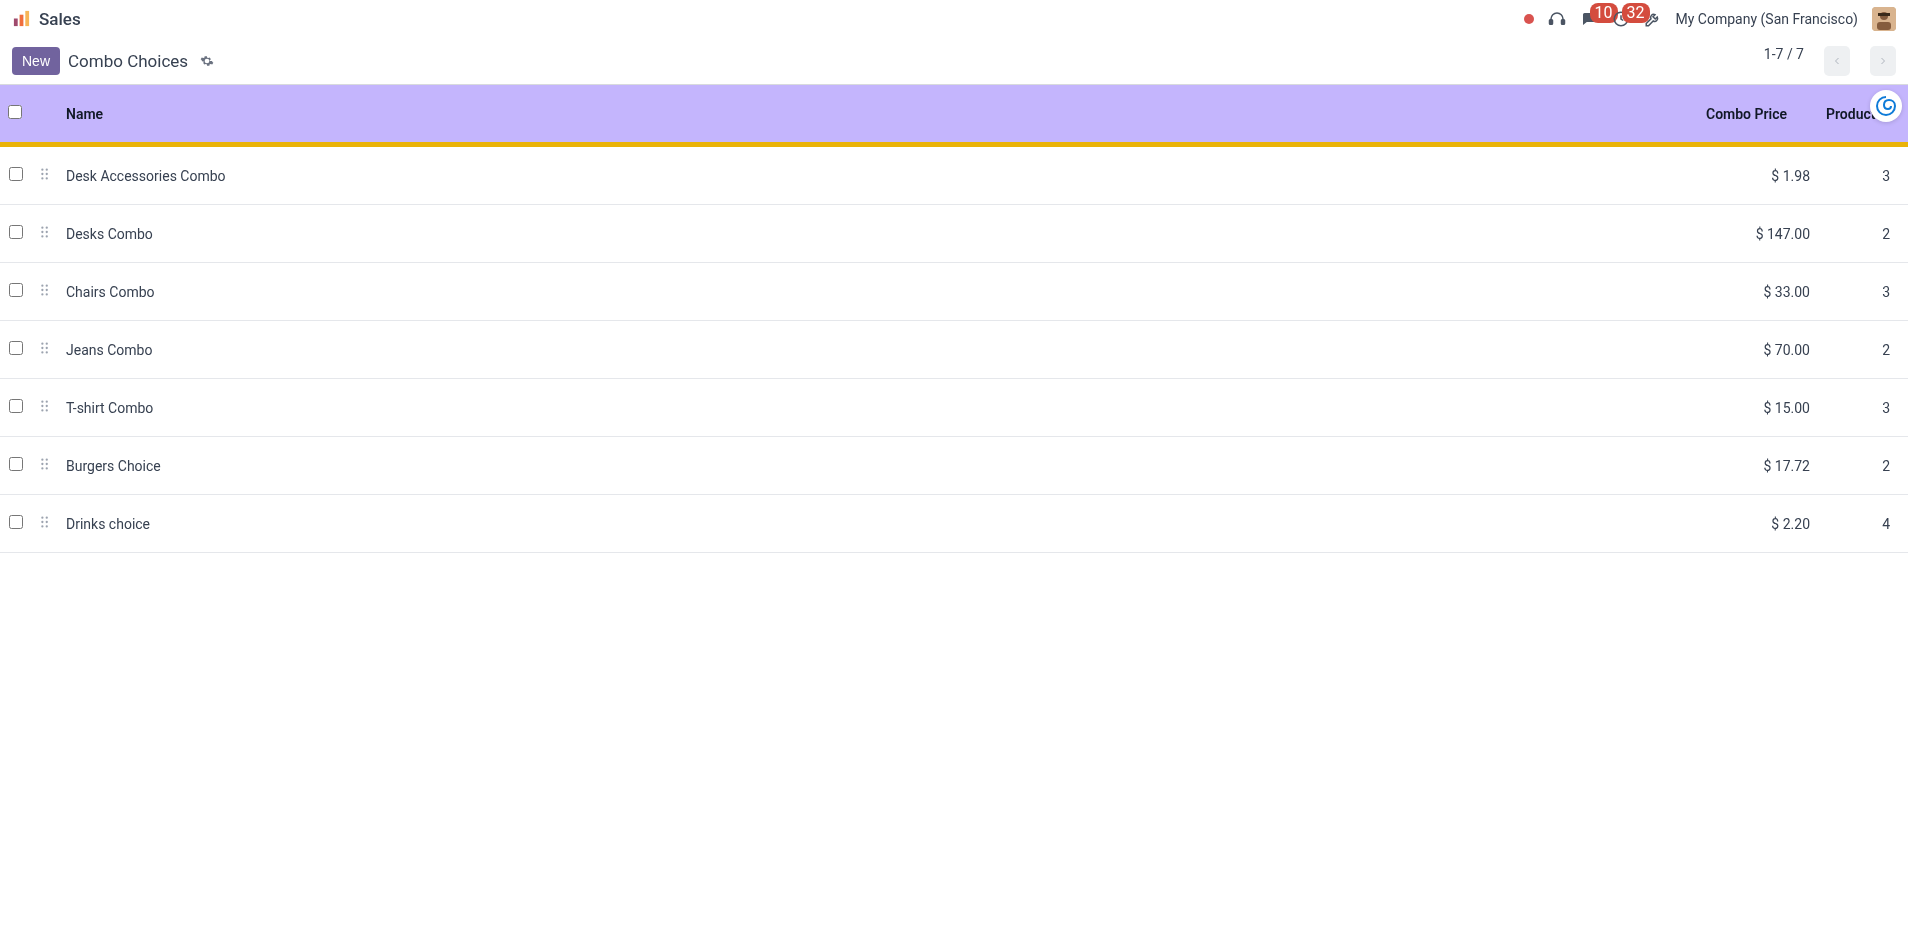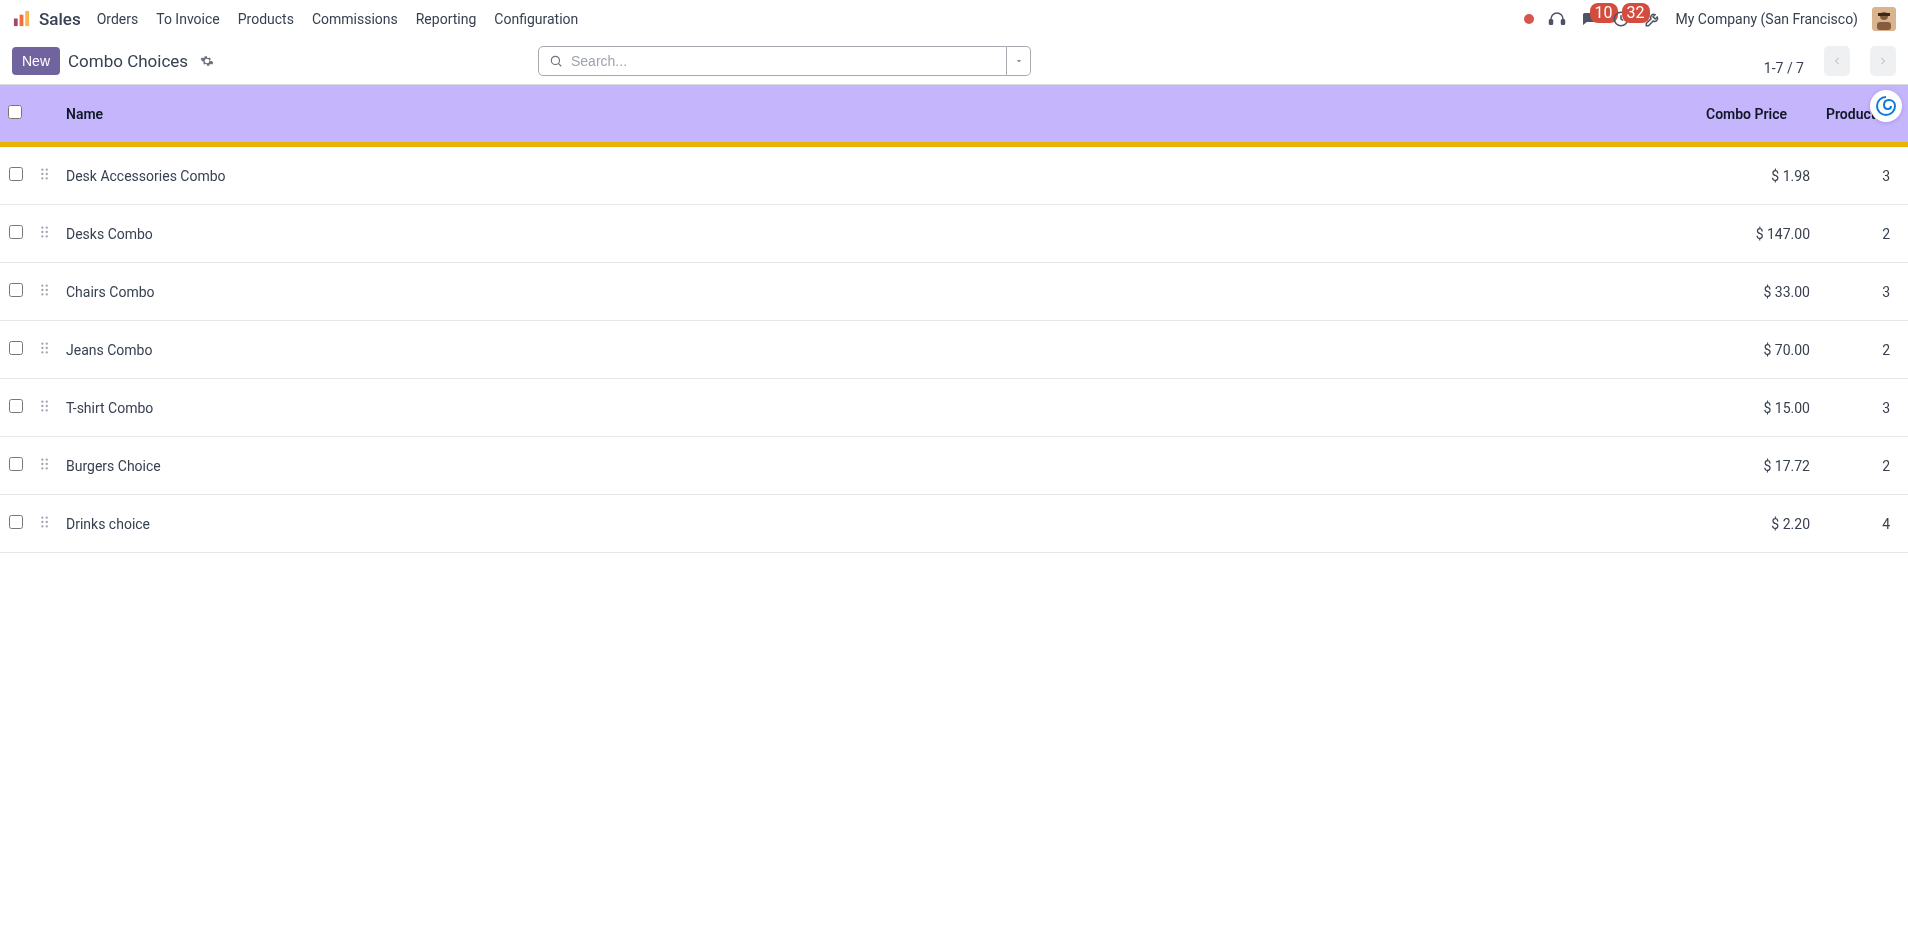--- a/index.html
+++ b/index.html
@@ -72,21 +72,21 @@
     border: none; outline: none; flex: 1; font-size: 14px; color:#374151; background:transparent;
   }
   .search-box input::placeholder { color: #9ca3af; }
   .search-caret {
     width: 24px; border: 1px solid #a8a8b0; border-left: none;
     border-radius: 0 5px 5px 0; display:flex; align-items:center; justify-content:center;
     cursor:pointer; background:#fff;
   }
 
   .cp-spacer { flex: 1; }
-  .pager { display: flex; align-items: flex-end; gap: 20px; }
+  .pager { display: flex; align-items: flex-start; gap: 20px; }
   .pager-text { font-size: 14px; color:#374151; }
   .pager-btn {
     width: 26px; height: 30px; display:flex; align-items:center; justify-content:center;
     color:#374151; border-radius:4px; cursor:pointer;
   }
   .pager-btn.disabled { background:#eef0f2; color:#aeb4bd; cursor:default; border-radius:5px; }
 
   
   .table-wrap { flex:1; overflow:auto; position:relative; }
   table.list { width:100%; border-collapse: collapse; }
@@ -125,28 +125,20 @@
 
 <div class="navbar">
   <span class="navbar-logo">
     <svg class="i" viewBox="0 0 20 20">
         <rect x="2" y="10" width="4" height="8" fill="#a04a6d"></rect>
         <rect x="8" y="6" width="4" height="12" fill="#f06e3c"></rect>
         <rect x="14" y="2" width="4" height="16" fill="#f7b556"></rect>
       </svg>
   </span>
   <span class="navbar-app">Sales</span>
-  <div class="nav-links">
-    <span class="nav-link">Orders</span>
-    <span class="nav-link">To Invoice</span>
-    <span class="nav-link">Products</span>
-    <span class="nav-link">Commissions</span>
-    <span class="nav-link">Reporting</span>
-    <span class="nav-link">Configuration</span>
-  </div>
   <div class="navbar-spacer"></div>
   <div class="navbar-right">
     <span class="status-dot"></span>
     <span class="headset-icon">
       <svg class="i" viewBox="0 0 24 24" fill="none" stroke="#4b5563" stroke-width="2">
           <path d="M4 13v-1a8 8 0 0 1 16 0v1"></path>
           <rect x="2" y="13" width="4" height="6" rx="1" fill="#4b5563"></rect>
           <rect x="18" y="13" width="4" height="6" rx="1" fill="#4b5563"></rect>
         </svg>
     </span>
@@ -188,36 +180,20 @@
   <button class="btn-new">New</button>
   <span class="breadcrumb-title">
     <span>Combo Choices</span>
     <span class="gear-icon">
       <svg class="i" viewBox="0 0 24 24" fill="#6b7280">
           <path d="M12 8a4 4 0 1 0 0 8 4 4 0 0 0 0-8zm9 4a7 7 0 0 1-.1 1.2l2 1.6-2 3.4-2.4-.9a7 7 0 0 1-2 .1l-.4 2.6h-4l-.4-2.6a7 7 0 0 1-2-.1l-2.4.9-2-3.4 2-1.6A7 7 0 0 1 3 12a7 7 0 0 1 .1-1.2l-2-1.6 2-3.4 2.4.9a7 7 0 0 1 2-.1L7.9 4h4l.4 2.6a7 7 0 0 1 2 .1l2.4-.9 2 3.4-2 1.6c.1.4.1.8.1 1.2z"></path>
         </svg>
     </span>
   </span>
 
-  <div class="search-group">
-    <div class="search-box">
-      <span style="width:14px;height:14px;color:#6b7280;">
-        <svg class="i" viewBox="0 0 24 24" fill="none" stroke="#6b7280" stroke-width="2">
-            <circle cx="11" cy="11" r="7"></circle>
-            <path d="m21 21-5-5"></path>
-          </svg>
-      </span>
-      <input type="text" placeholder="Search..." style="">
-    </div>
-    <div class="search-caret">
-      <svg width="10" height="10" viewBox="0 0 24 24" fill="#6b7280">
-          <path d="M7 10l5 5 5-5z"></path>
-        </svg>
-    </div>
-  </div>
 
   <div class="cp-spacer"></div>
 
   <div class="pager">
     <span class="pager-text">1-7 / 7</span>
     <span class="pager-btn disabled">
       <svg width="12" height="12" viewBox="0 0 24 24" fill="none" stroke="currentColor" stroke-width="2">
           <path d="M15 18l-6-6 6-6"></path>
         </svg>
     </span>

